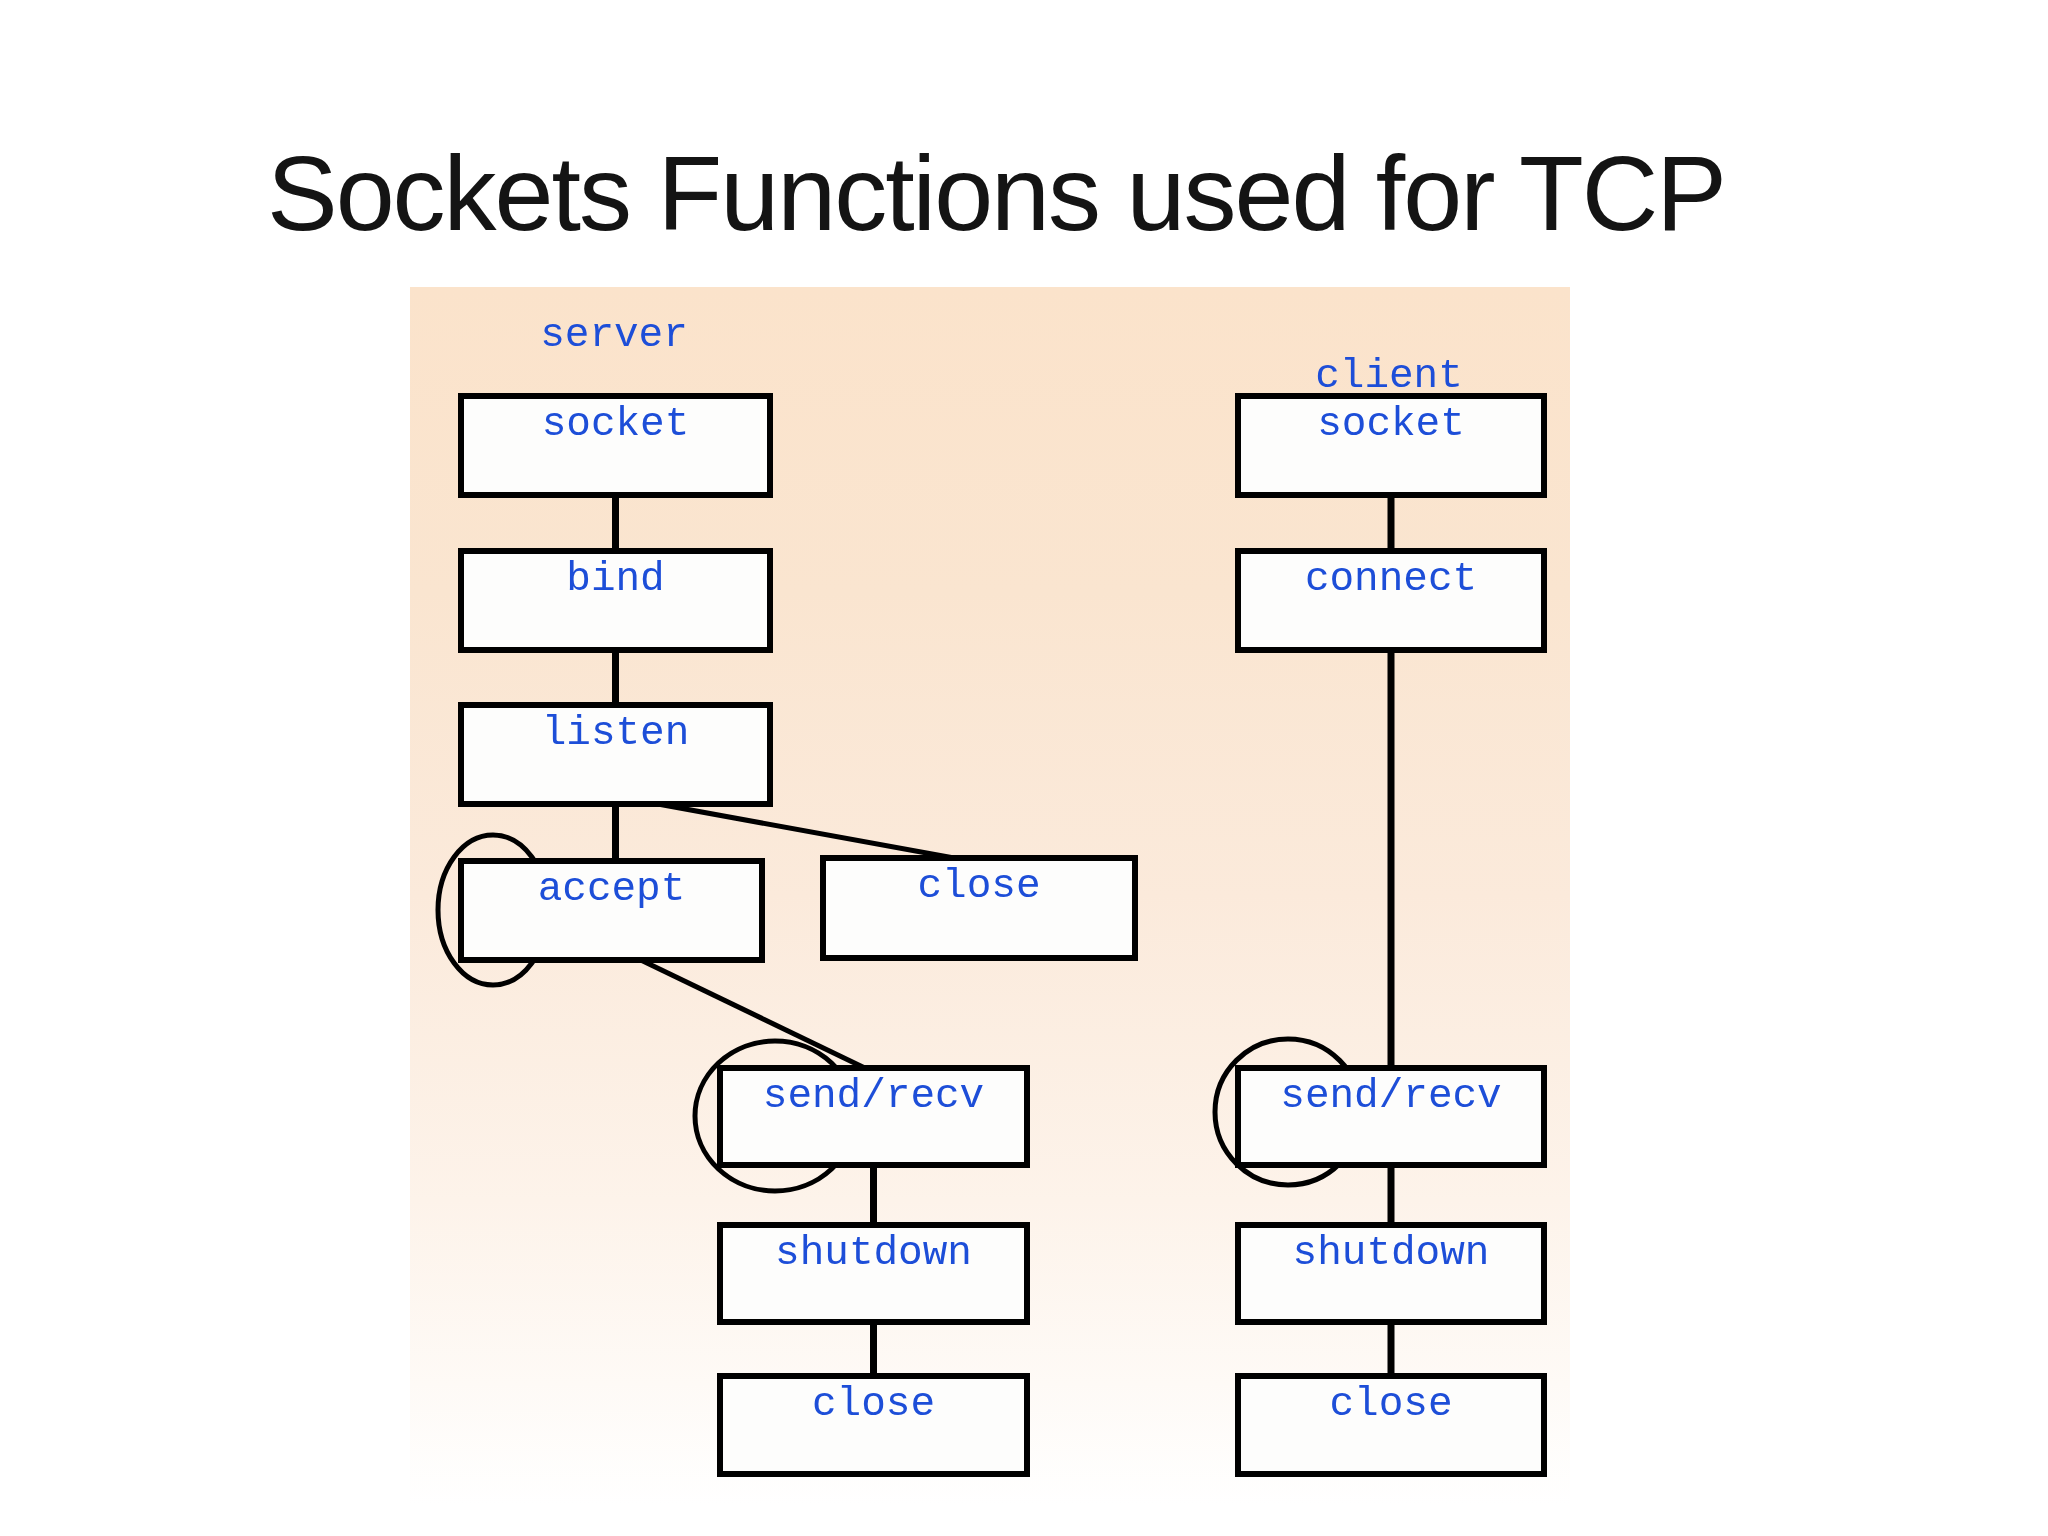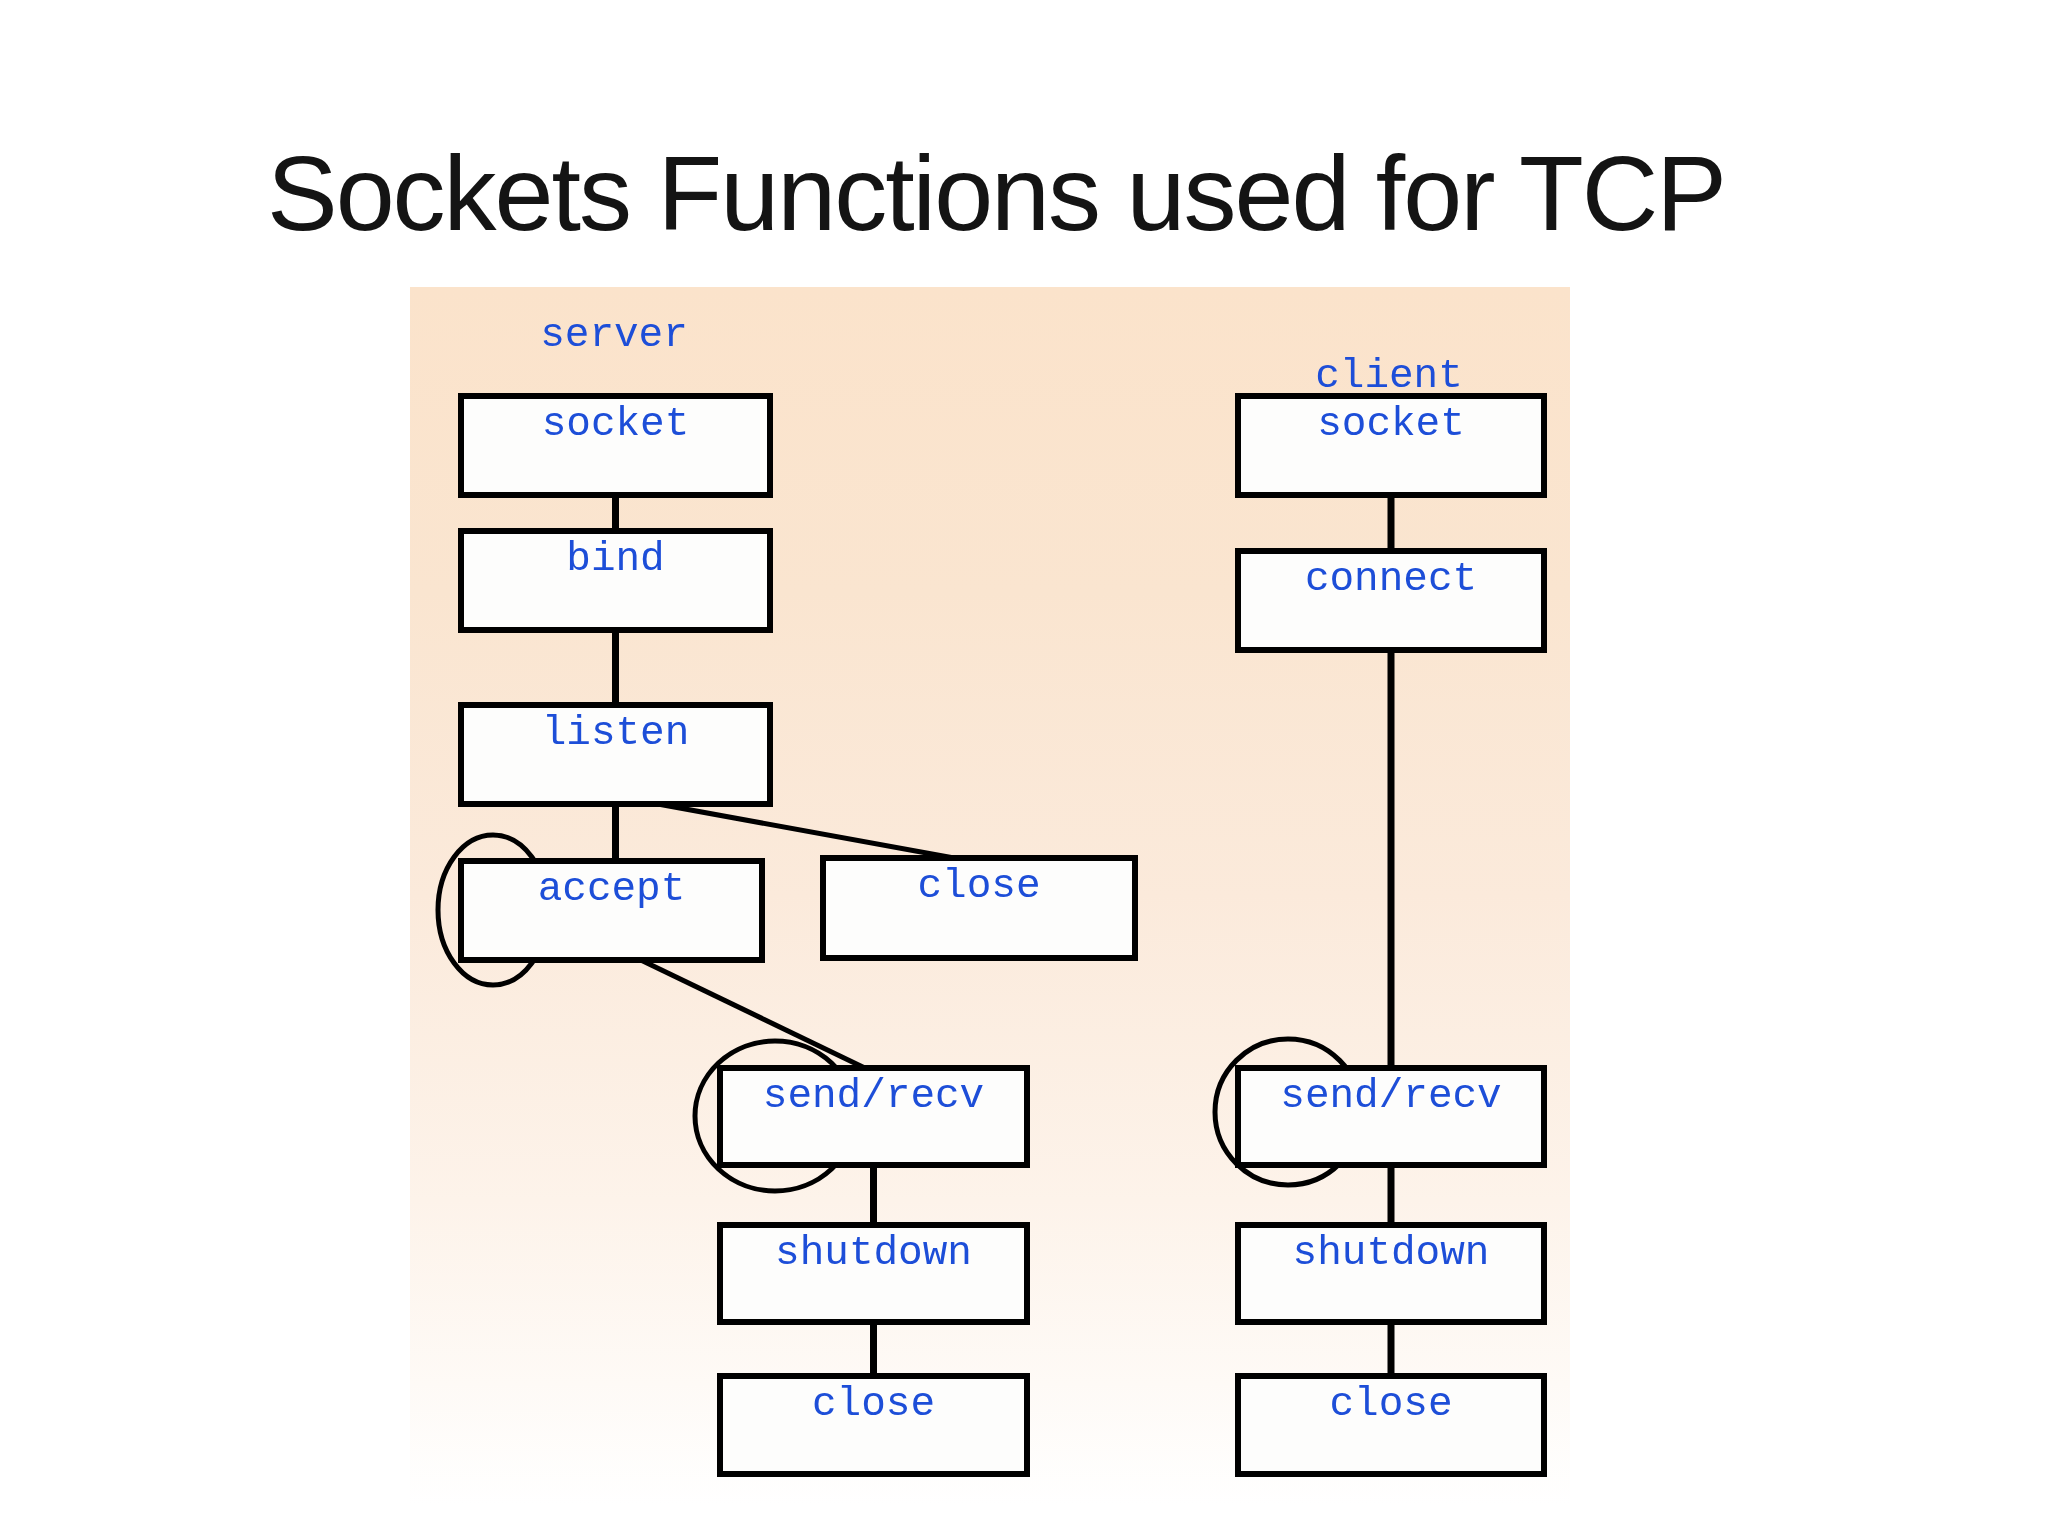--- a/index.html
+++ b/index.html
@@ -84,21 +84,21 @@
     <line x1="625" y1="798" x2="965" y2="860" stroke="#000" stroke-width="5"></line>
     <line x1="620" y1="950" x2="869" y2="1070" stroke="#000" stroke-width="5"></line>
   </svg>
 
   <div class="col-label server">server</div>
   <div class="col-label client">client</div>
 
   <div class="flow-box" style="left:458px;top:393px;width:315px;height:105px;">
     <span>socket</span>
   </div>
-  <div class="flow-box" style="left:458px;top:528px;width:315px;height:105px;">
+  <div class="flow-box" style="left:458px;top:548px;width:315px;height:105px;">
     <span>bind</span>
   </div>
   <div class="flow-box" style="left:458px;top:702px;width:315px;height:105px;">
     <span>listen</span>
   </div>
   <div class="flow-box" style="left:458px;top:858px;width:307px;height:105px;">
     <span>accept</span>
   </div>
 
   <div class="flow-box" style="left:820px;top:855px;width:318px;height:106px;">

